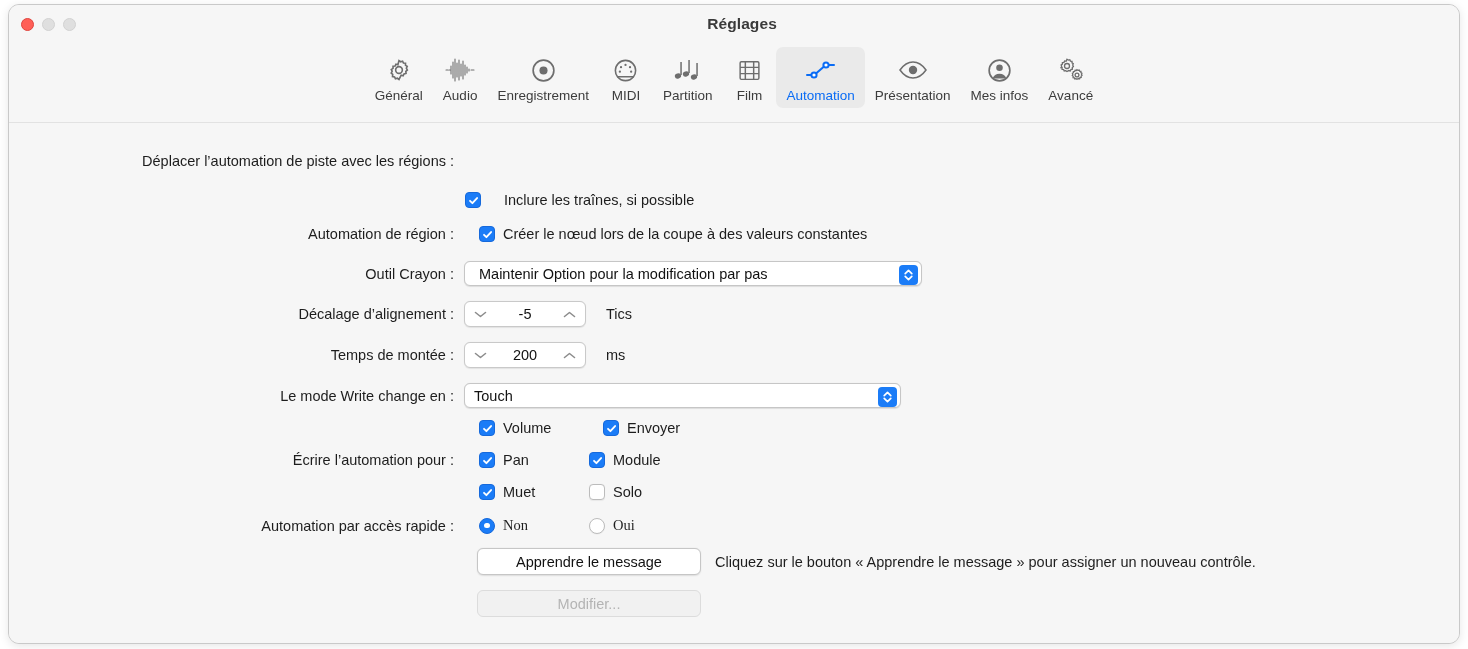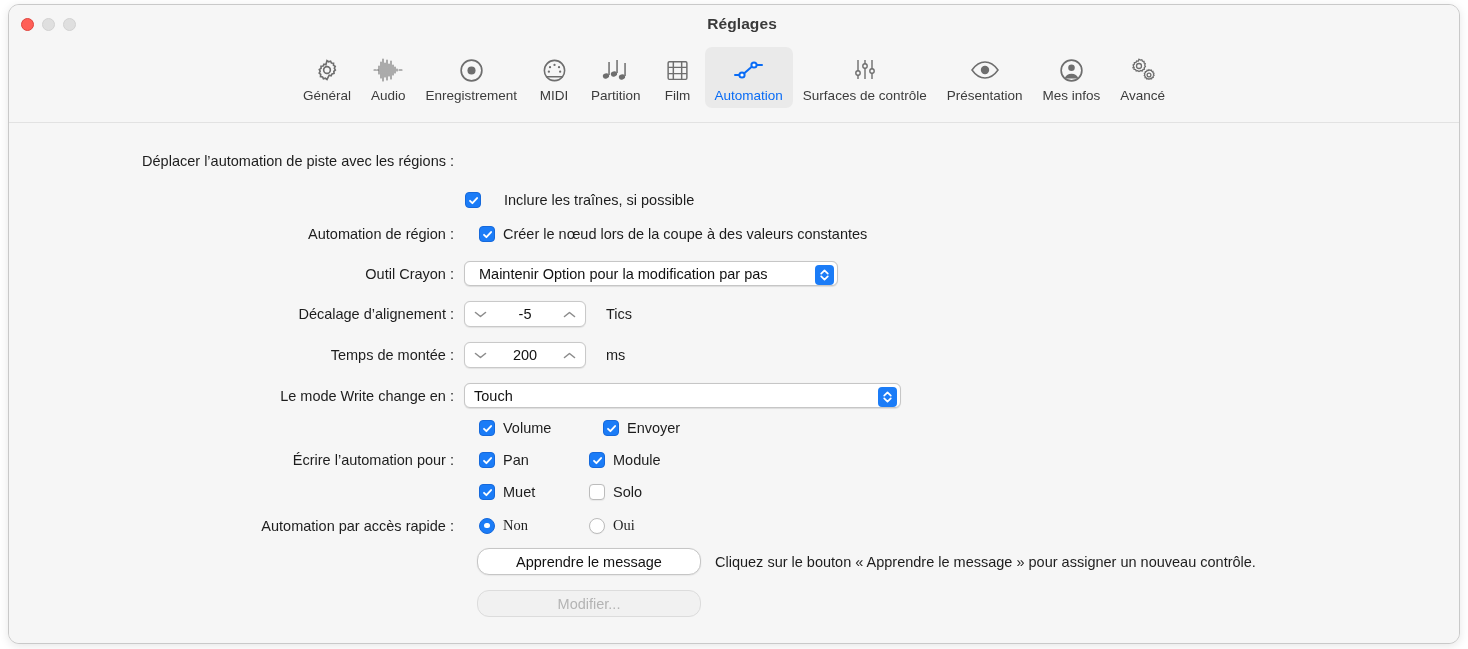--- a/index.html
+++ b/index.html
@@ -160,21 +160,21 @@
   .rbox.on::after { content:""; width:5.5px; height:5.5px; border-radius:50%; background:#fff; }
   .rbox.off { background: #ffffff; border: 0.5px solid #bcbcbc; box-shadow: 0 0.5px 1px rgba(0,0,0,0.06); }
   .rb-label { font-size: 14.5px; color: #1d1d1d; margin-left: 8px; }
 
   
   .pushbtn {
     height: 27px;
     min-width: 224px;
     background: #ffffff;
     border: 0.5px solid #c6c6c6;
-    border-radius: 12px;
+    border-radius: 6px;
     box-shadow: 0 0.5px 1.5px rgba(0,0,0,0.10);
     display: flex; align-items: center; justify-content: center;
     font-size: 14.5px; color: #111;
     cursor: default;
   }
   .pushbtn.disabled {
     background: #f1f1f1;
     border-color: #dcdcdc;
     color: #b4b4b4;
     box-shadow: none;
@@ -272,31 +272,20 @@
           <path d="M3 18h5"></path>
           <path d="M12 16.5l8-7"></path>
           <path d="M24 8h6"></path>
           <circle cx="10" cy="18" r="2.6" fill="#fff"></circle>
           <circle cx="22" cy="8" r="2.6" fill="#fff"></circle>
         </svg>
       </span>
       <span class="tb-label">Automation</span>
     </div>
 
-    <div class="tb-item">
-      <span class="tb-icon">
-        <svg width="24" height="26" viewBox="0 0 24 26" fill="none" stroke="currentColor" stroke-width="1.4">
-          <path d="M5 3v19M12 3v19M19 3v19"></path>
-          <circle cx="5" cy="16" r="2.2" fill="#f6f6f6"></circle>
-          <circle cx="12" cy="9" r="2.2" fill="#f6f6f6"></circle>
-          <circle cx="19" cy="14" r="2.2" fill="#f6f6f6"></circle>
-        </svg>
-      </span>
-      <span class="tb-label">Surfaces de contrôle</span>
-    </div>
 
     <div class="tb-item">
       <span class="tb-icon">
         <svg width="30" height="26" viewBox="0 0 30 26" fill="none" stroke="currentColor" stroke-width="1.5">
           <path d="M2 13c3.8-5.4 8-8 13-8s9.2 2.6 13 8c-3.8 5.4-8 8-13 8s-9.2-2.6-13-8z"></path>
           <circle cx="15" cy="13" r="4.2" fill="currentColor" stroke="none"></circle>
         </svg>
       </span>
       <span class="tb-label">Présentation</span>
     </div>
@@ -351,21 +340,21 @@
           <svg width="11" height="11" viewBox="0 0 12 12" fill="none" stroke="#fff" stroke-width="2" stroke-linecap="round" stroke-linejoin="round">
               <path d="M2.2 6.3l2.6 2.6L9.9 3.3"></path>
             </svg>
         </span>
         <span class="cb-label">Créer le nœud lors de la coupe à des valeurs constantes</span>
       </div>
     </div>
 
     <div class="row" style="top:138px;">
       <div class="label">Outil Crayon :</div>
-      <div class="popup" style="width:374px;padding-left:14px;">
+      <div class="popup" style="width:458px;padding-left:14px;">
         <span>Maintenir Option pour la modification par pas</span>
         <span class="arrows">
           <svg width="11" height="14" viewBox="0 0 11 14" fill="none" stroke="#ffffff" stroke-width="1.7" stroke-linecap="round" stroke-linejoin="round">
             <path d="M2.2 5.6L5.5 2.3l3.3 3.3"></path>
               <path d="M2.2 8.4l3.3 3.3 3.3-3.3"></path>
           </svg>
         </span>
       </div>
     </div>
 

